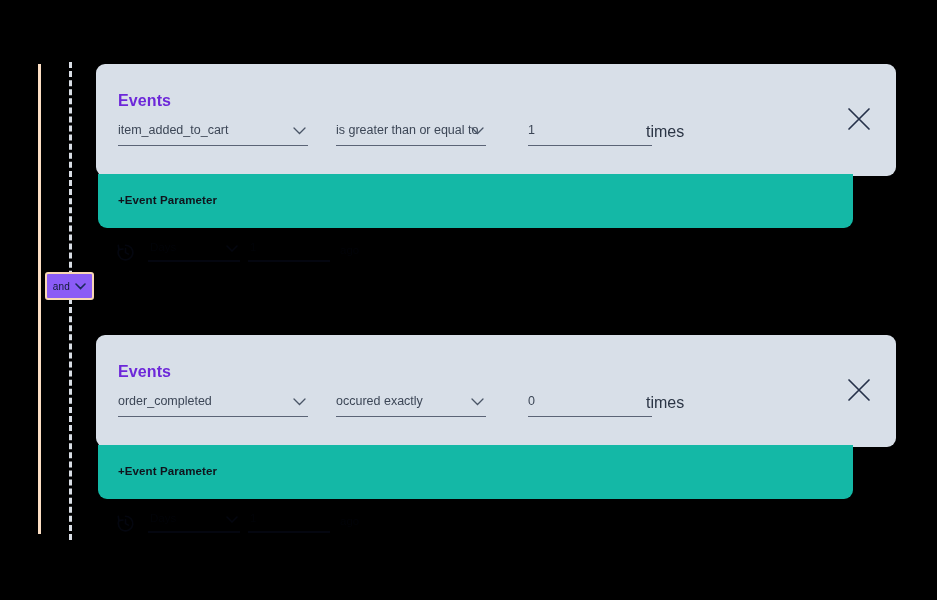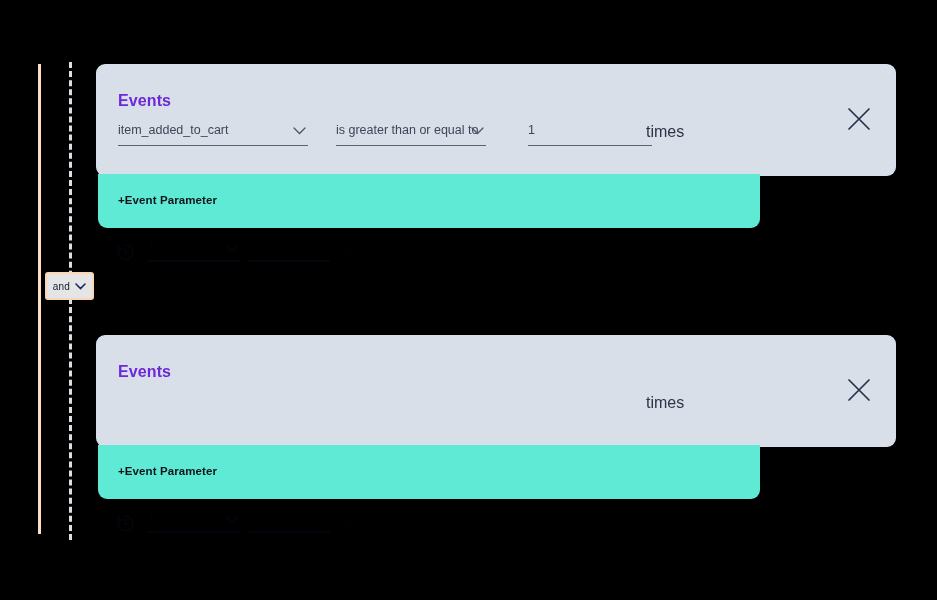--- a/index.html
+++ b/index.html
@@ -36,21 +36,21 @@
 
   
   .connector-chip {
     position: absolute;
     left: 45px;
     top: 272px;
     width: 49px;
     height: 28px;
     border: 2px solid #f9d7b4;
     border-radius: 3px;
-    background: #e5e5e5;
+    background: #8b5cf6;
     display: flex;
     align-items: center;
     justify-content: center;
     gap: 5px;
     box-sizing: border-box;
     cursor: pointer;
   }
   .connector-chip .chip-label {
     font-size: 10px;
     color: #101a33;
@@ -132,23 +132,23 @@
     left: 550px;
     top: 59px;
     font-size: 16px;
     color: #2b3545;
   }
 
   
   .param-panel {
     position: absolute;
     left: 98px;
-    width: 662px;
+    width: 755px;
     height: 54px;
-    background: #5eead4;
+    background: #14b8a6;
     border-radius: 0 0 9px 9px;
   }
   .panel-1 { top: 174px; }
   .panel-2 { top: 445px; }
 
   .param-link {
     position: absolute;
     left: 20px;
     top: 20px;
     font-size: 11.5px;
@@ -290,20 +290,43 @@
 
 <div class="card card-2">
   <div class="card-title">Events</div>
 
   <div class="close-btn">
     <svg width="26" height="26" viewBox="0 0 26 26">
       <path d="M3 3 L23 23 M23 3 L3 23" stroke="#26314a" stroke-width="1.7" stroke-linecap="round"></path>
     </svg>
   </div>
 
+  <div class="field-row">
+    <div class="field f-event">
+      <span class="val">order_completed</span>
+      <span class="dd-chev">
+        <svg width="13" height="8" viewBox="0 0 13 8">
+            <path d="M1 1 L6.5 6.5 L12 1" stroke="#4a5566" stroke-width="1.3" fill="none" stroke-linecap="round"></path>
+          </svg>
+      </span>
+    </div>
+
+    <div class="field f-op">
+      <span class="val">occured exactly</span>
+      <span class="dd-chev">
+        <svg width="13" height="8" viewBox="0 0 13 8">
+            <path d="M1 1 L6.5 6.5 L12 1" stroke="#4a5566" stroke-width="1.3" fill="none" stroke-linecap="round"></path>
+          </svg>
+      </span>
+    </div>
+
+    <div class="field f-num">
+      <span class="val">0</span>
+    </div>
+  </div>
 
   <div class="times-label">times</div>
 </div>
 
 <div class="param-panel panel-2">
   <div class="param-link">+Event Parameter</div>
 </div>
 
 <div class="time-row time-row-2">
   <span class="clock-ic">

